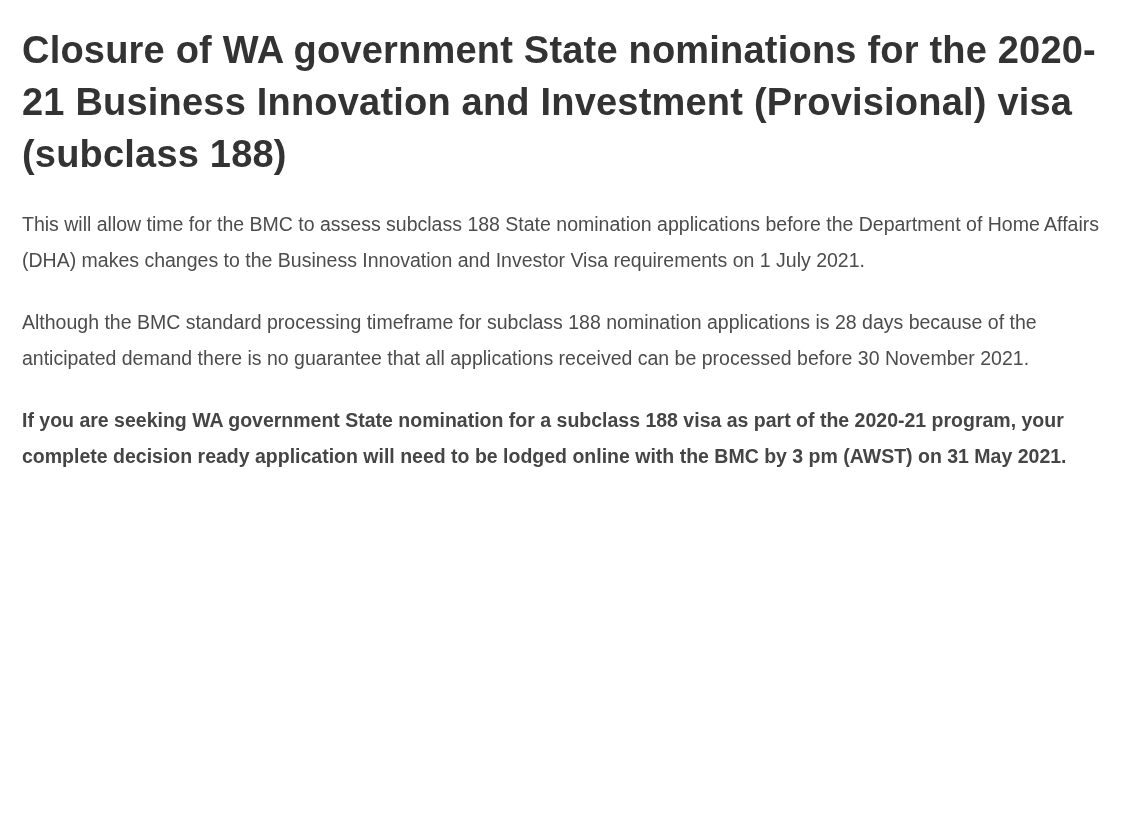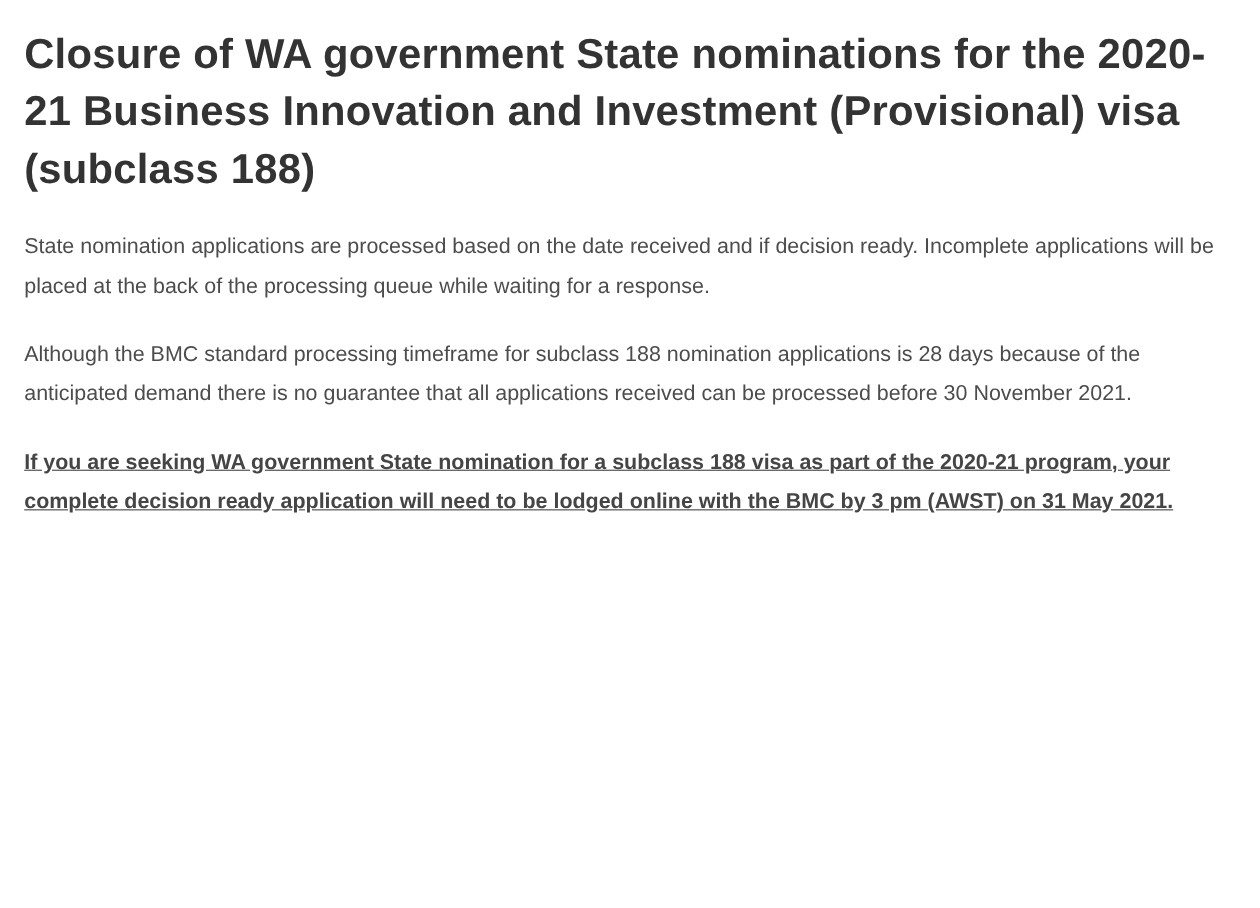--- a/index.html
+++ b/index.html
@@ -36,31 +36,30 @@
   }
   p.body-text {
     font-size: 19.5px;
     line-height: 36px;
     color: #4c4c4c;
     margin: 26px 0 0 0;
   }
   p.bold-text {
     font-weight: 700;
     color: #454545;
-    text-decoration: underline;
   }
 </style>
 </head>
 <body>
 
 <div class="page">
 
   <h1 class="page-title">Closure of WA government State nominations for the 2020-21 Business Innovation and Investment (Provisional) visa (subclass 188)</h1>
 
 
+  <p class="body-text">This will allow time for the BMC to assess subclass 188 State nomination applications before the Department of Home Affairs (DHA) makes changes to the Business Innovation and Investor Visa requirements on 1 July 2021.</p>
 
-  <p class="body-text">State nomination applications are processed based on the date received and if decision ready. Incomplete applications will be placed at the back of the processing queue while waiting for a response.</p>
 
   <p class="body-text">Although the BMC standard processing timeframe for subclass 188 nomination applications is 28 days because of the anticipated demand there is no guarantee that all applications received can be processed before 30 November 2021.</p>
 
   <p class="body-text bold-text">If you are seeking WA government State nomination for a subclass 188 visa as part of the 2020-21 program, your complete decision ready application will need to be lodged online with the BMC by 3 pm (AWST) on 31 May 2021.</p>
 
 </div>
 
 </body></html>

